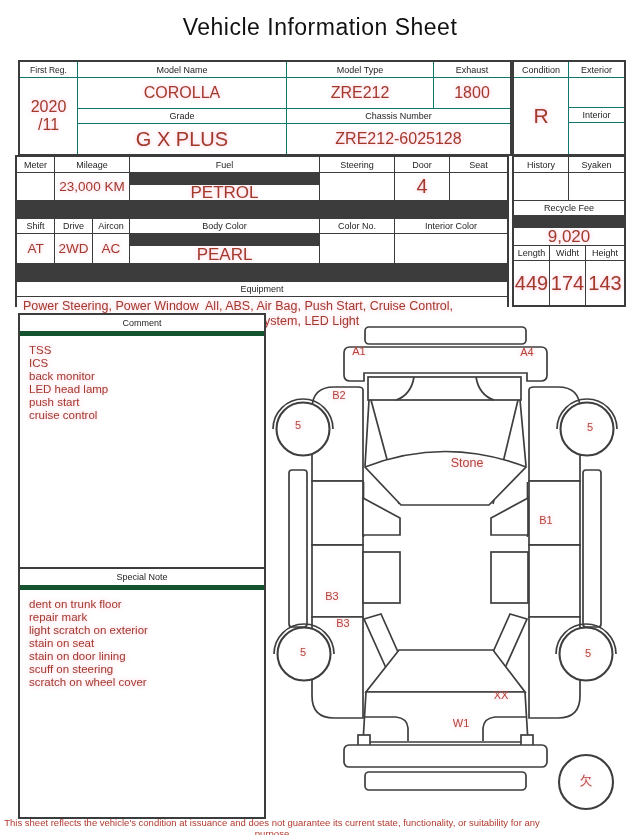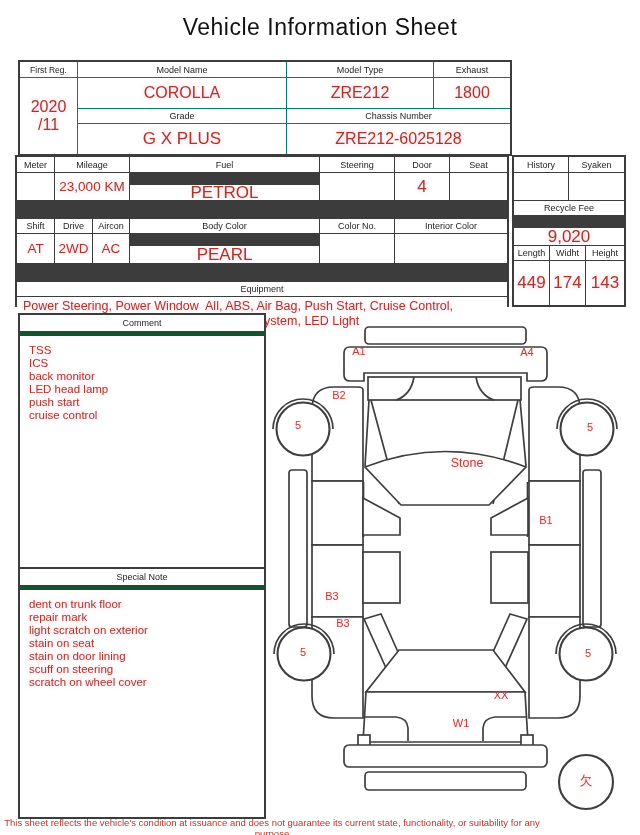--- a/index.html
+++ b/index.html
@@ -11,21 +11,21 @@
   
   .tbl{background:#0f766e;border:2px solid #3c3c3c;display:grid;gap:1px;}
   .twrap{background:#3c3c3c;border:2px solid #3c3c3c;display:flex;flex-direction:column;gap:1px;}
   .band{background:#3c3c3c;display:grid;gap:1px;}
   .c{background:#fff;display:flex;align-items:center;justify-content:center;overflow:hidden;}
   .hd{font-size:9px;color:#242424;white-space:nowrap;}
   .hd-sm{font-size:8.5px;}
   .red{color:#a23a2c;text-shadow:0 0 4px rgba(255,130,175,.5);}
   .v16{font-size:16px;}
   .v17{font-size:17px;margin-top:12px;}
-  .v15{font-size:17px;text-align:center;}
+  .v15{font-size:20px;text-align:center;}
   .v13{font-size:13.5px;}
   .v20{font-size:21px;}
   .firstreg{font-size:16px;line-height:18px;text-align:center;}
   .eq{align-items:flex-start;justify-content:flex-start;padding:2px 6px;
       font-size:12.5px;line-height:15px;white-space:pre-wrap;text-align:left;}
   
   .box{border:2px solid #3c3c3c;background:#fff;}
   .box .bhd{height:16px;border-bottom:5px solid #14532d;display:flex;align-items:center;
             justify-content:center;font-size:9px;color:#242424;}
   .box .blines{padding:8px 9px;font-size:11.5px;line-height:13px;}
@@ -61,20 +61,29 @@
     </div>
     <div class="c red v16" style="grid-area:2/2">COROLLA</div>
     <div class="c red v16" style="grid-area:2/3">ZRE212</div>
     <div class="c red v16" style="grid-area:2/4">1800</div>
     <div class="c hd" style="grid-area:3/2">Grade</div>
     <div class="c hd" style="grid-area:3/3/4/5">Chassis Number</div>
     <div class="c red v15" style="grid-area:4/2">G X PLUS</div>
     <div class="c red v16" style="grid-area:4/3/5/5">ZRE212-6025128</div>
   </div>
 
+  <div class="abs tbl" style="left:512px;top:60px;width:110px;height:92px;
+       grid-template-columns:54px 1fr;grid-template-rows:15px 29px 14px 1fr;">
+    <div class="c hd" style="grid-area:1/1">Condition</div>
+    <div class="c hd" style="grid-area:1/2">Exterior</div>
+    <div class="c red v20" style="grid-area:2/1/5/2">R</div>
+    <div class="c" style="grid-area:2/2"></div>
+    <div class="c hd" style="grid-area:3/2">Interior</div>
+    <div class="c" style="grid-area:4/2"></div>
+  </div>
 
   <div class="abs twrap" style="left:15px;top:155px;width:490px;height:148px;gap:19px;">
     <div class="band" style="grid-template-columns:37px 74px 189px 74px 54px 1fr;grid-template-rows:15px 27px;">
       <div class="c hd">Meter</div>
       <div class="c hd">Mileage</div>
       <div class="c hd">Fuel</div>
       <div class="c hd">Steering</div>
       <div class="c hd">Door</div>
       <div class="c hd">Seat</div>
       <div class="c"></div>

